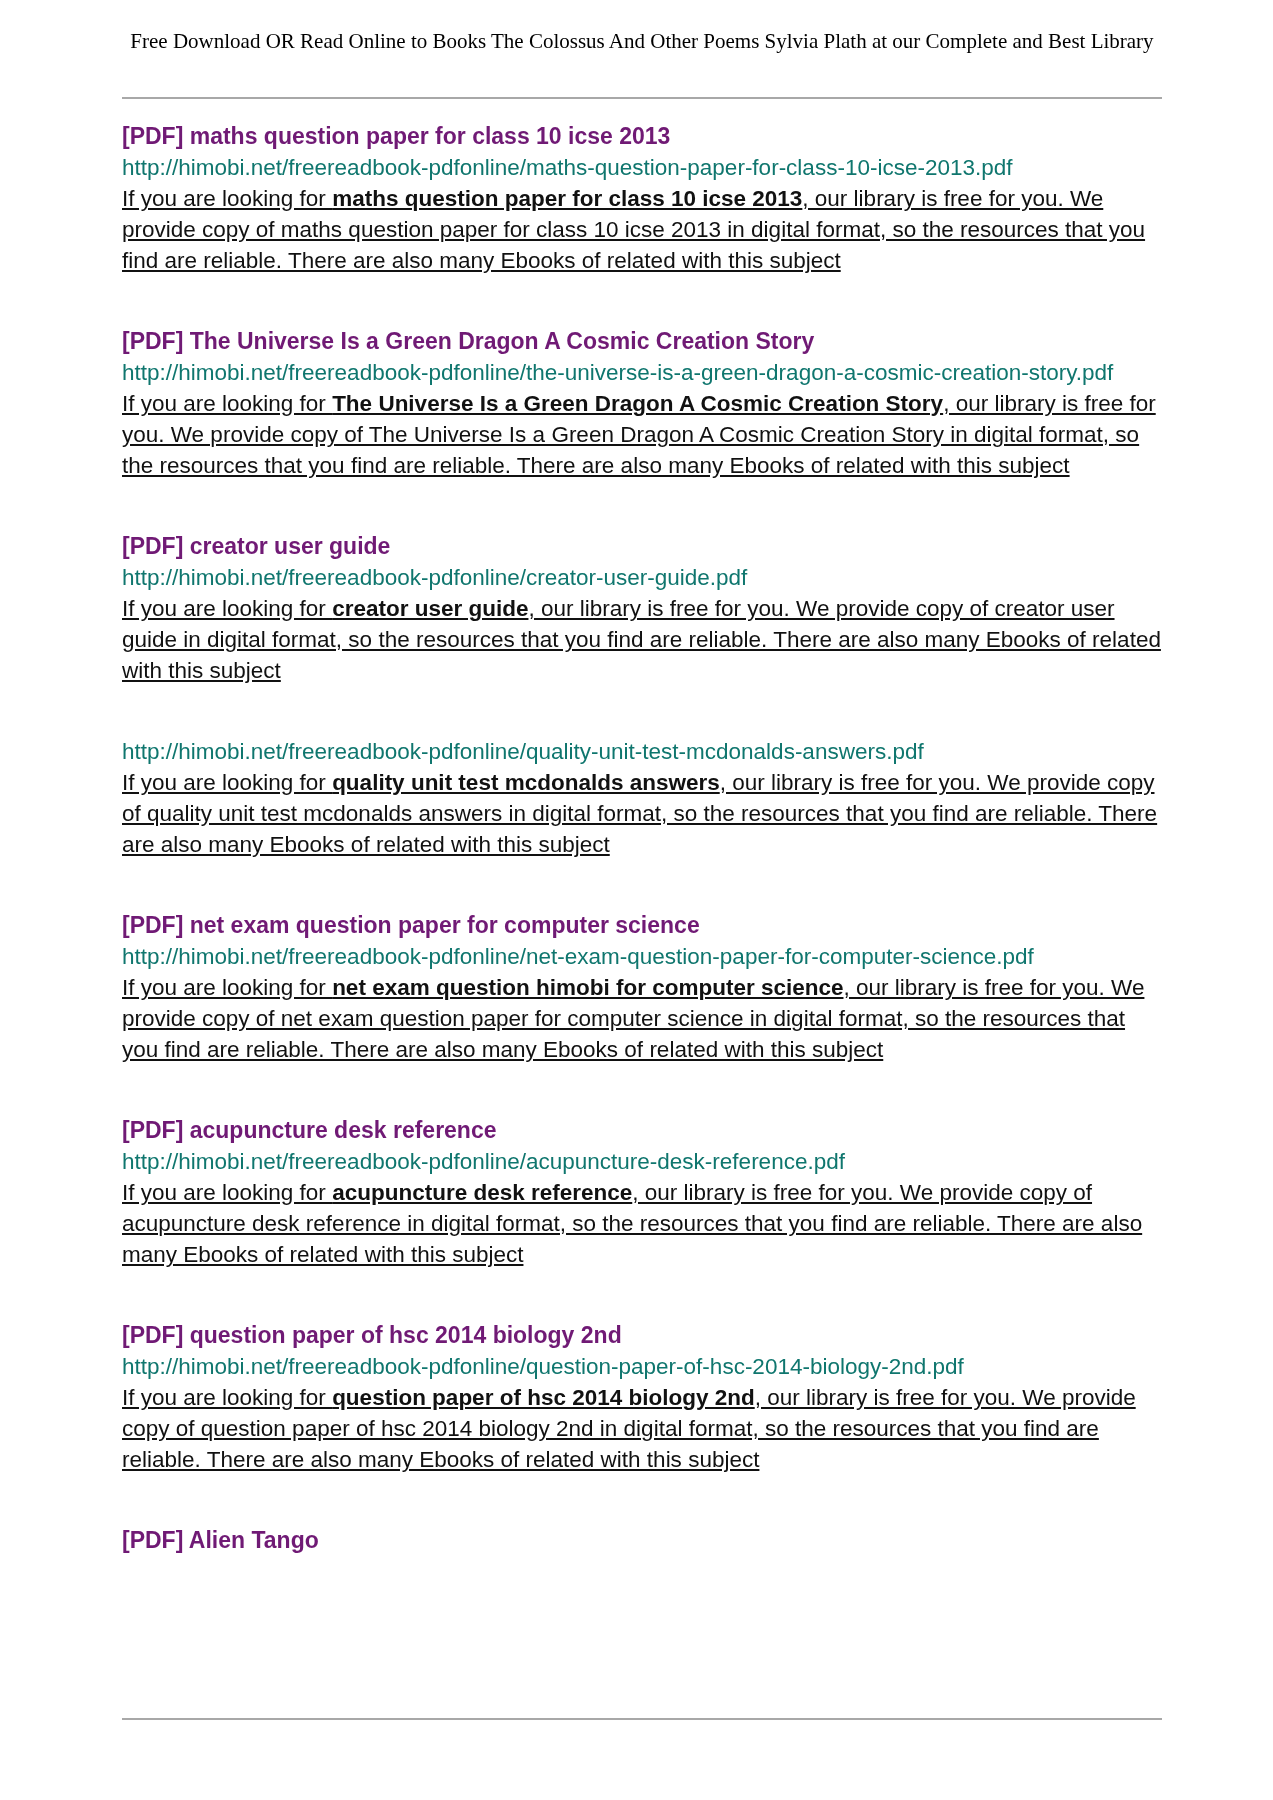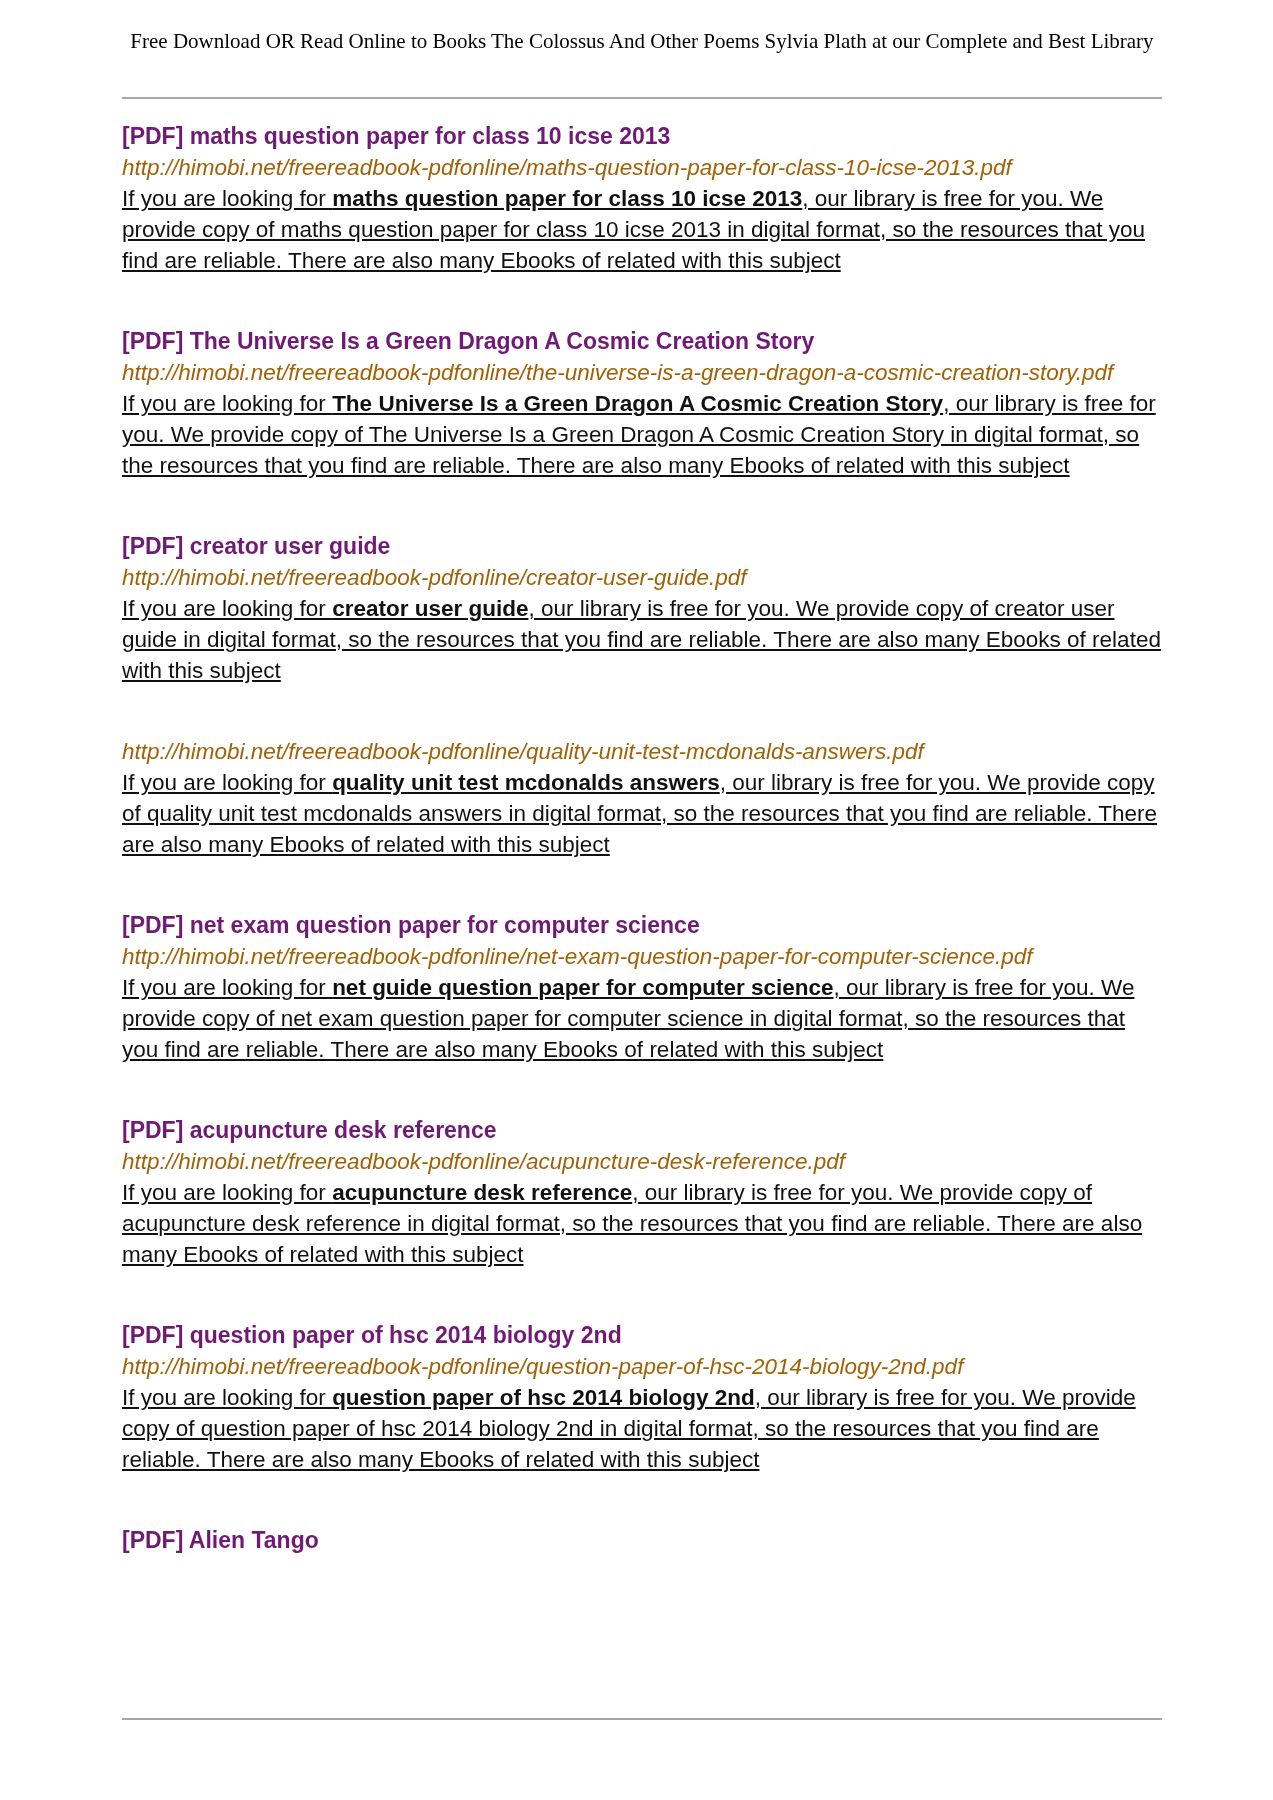--- a/index.html
+++ b/index.html
@@ -11,21 +11,21 @@
   }
   .header-rule { position:absolute; left:122px; top:97px; width:1040px; height:2px; background:#a8a8a8; }
   .content { position:absolute; left:122px; top:121px; width:1045px; }
   .entry { margin-bottom:50px; }
   .entry-title {
     font-family:"Liberation Sans", sans-serif; font-weight:bold;
     font-size:23px; line-height:31px; color:#701a75; margin:0;
   }
   .entry-url {
     font-family:"Liberation Sans", sans-serif; font-size:22.5px; line-height:31px;
-    color:#a16207; word-break:break-all;font-style:italic;
+    color:#0f766e; word-break:break-all;
   }
   .entry-desc {
     font-family:"Liberation Sans", sans-serif; font-size:22.5px; line-height:31px; color:#111;text-decoration:underline;
   }
   .entry-desc b { font-weight:bold; }
   .footer-rule { position:absolute; left:122px; top:1718px; width:1040px; height:2px; background:#a8a8a8; }
   .footer {
     position:absolute; left:122px; top:1818px; width:1008px;
     font-family:"Liberation Serif", serif; font-style:italic; font-weight:bold;
     font-size:16px; color:#222; display:flex; justify-content:space-between;
@@ -53,21 +53,21 @@
     <div class="entry-url">http://himobi.net/freereadbook-pdfonline/creator-user-guide.pdf</div>
     <div class="entry-desc"><span>If you are looking for </span><b>creator user guide</b><span>, our library is free for you. We provide copy of creator user guide in digital format, so the resources that you find are reliable. There are also many Ebooks of related with this subject</span></div>
   </div>
   <div class="entry">
     <div class="entry-url">http://himobi.net/freereadbook-pdfonline/quality-unit-test-mcdonalds-answers.pdf</div>
     <div class="entry-desc"><span>If you are looking for </span><b>quality unit test mcdonalds answers</b><span>, our library is free for you. We provide copy of quality unit test mcdonalds answers in digital format, so the resources that you find are reliable. There are also many Ebooks of related with this subject</span></div>
   </div>
   <div class="entry">
     <div class="entry-title">[PDF] net exam question paper for computer science</div>
     <div class="entry-url">http://himobi.net/freereadbook-pdfonline/net-exam-question-paper-for-computer-science.pdf</div>
-    <div class="entry-desc"><span>If you are looking for </span><b>net guide question paper for computer science</b><span>, our library is free for you. We provide copy of net exam question paper for computer science in digital format, so the resources that you find are reliable. There are also many Ebooks of related with this subject</span></div>
+    <div class="entry-desc"><span>If you are looking for </span><b>net exam question himobi for computer science</b><span>, our library is free for you. We provide copy of net exam question paper for computer science in digital format, so the resources that you find are reliable. There are also many Ebooks of related with this subject</span></div>
   </div>
   <div class="entry">
     <div class="entry-title">[PDF] acupuncture desk reference</div>
     <div class="entry-url">http://himobi.net/freereadbook-pdfonline/acupuncture-desk-reference.pdf</div>
     <div class="entry-desc"><span>If you are looking for </span><b>acupuncture desk reference</b><span>, our library is free for you. We provide copy of acupuncture desk reference in digital format, so the resources that you find are reliable. There are also many Ebooks of related with this subject</span></div>
   </div>
   <div class="entry">
     <div class="entry-title">[PDF] question paper of hsc 2014 biology 2nd</div>
     <div class="entry-url">http://himobi.net/freereadbook-pdfonline/question-paper-of-hsc-2014-biology-2nd.pdf</div>
     <div class="entry-desc"><span>If you are looking for </span><b>question paper of hsc 2014 biology 2nd</b><span>, our library is free for you. We provide copy of question paper of hsc 2014 biology 2nd in digital format, so the resources that you find are reliable. There are also many Ebooks of related with this subject</span></div>

